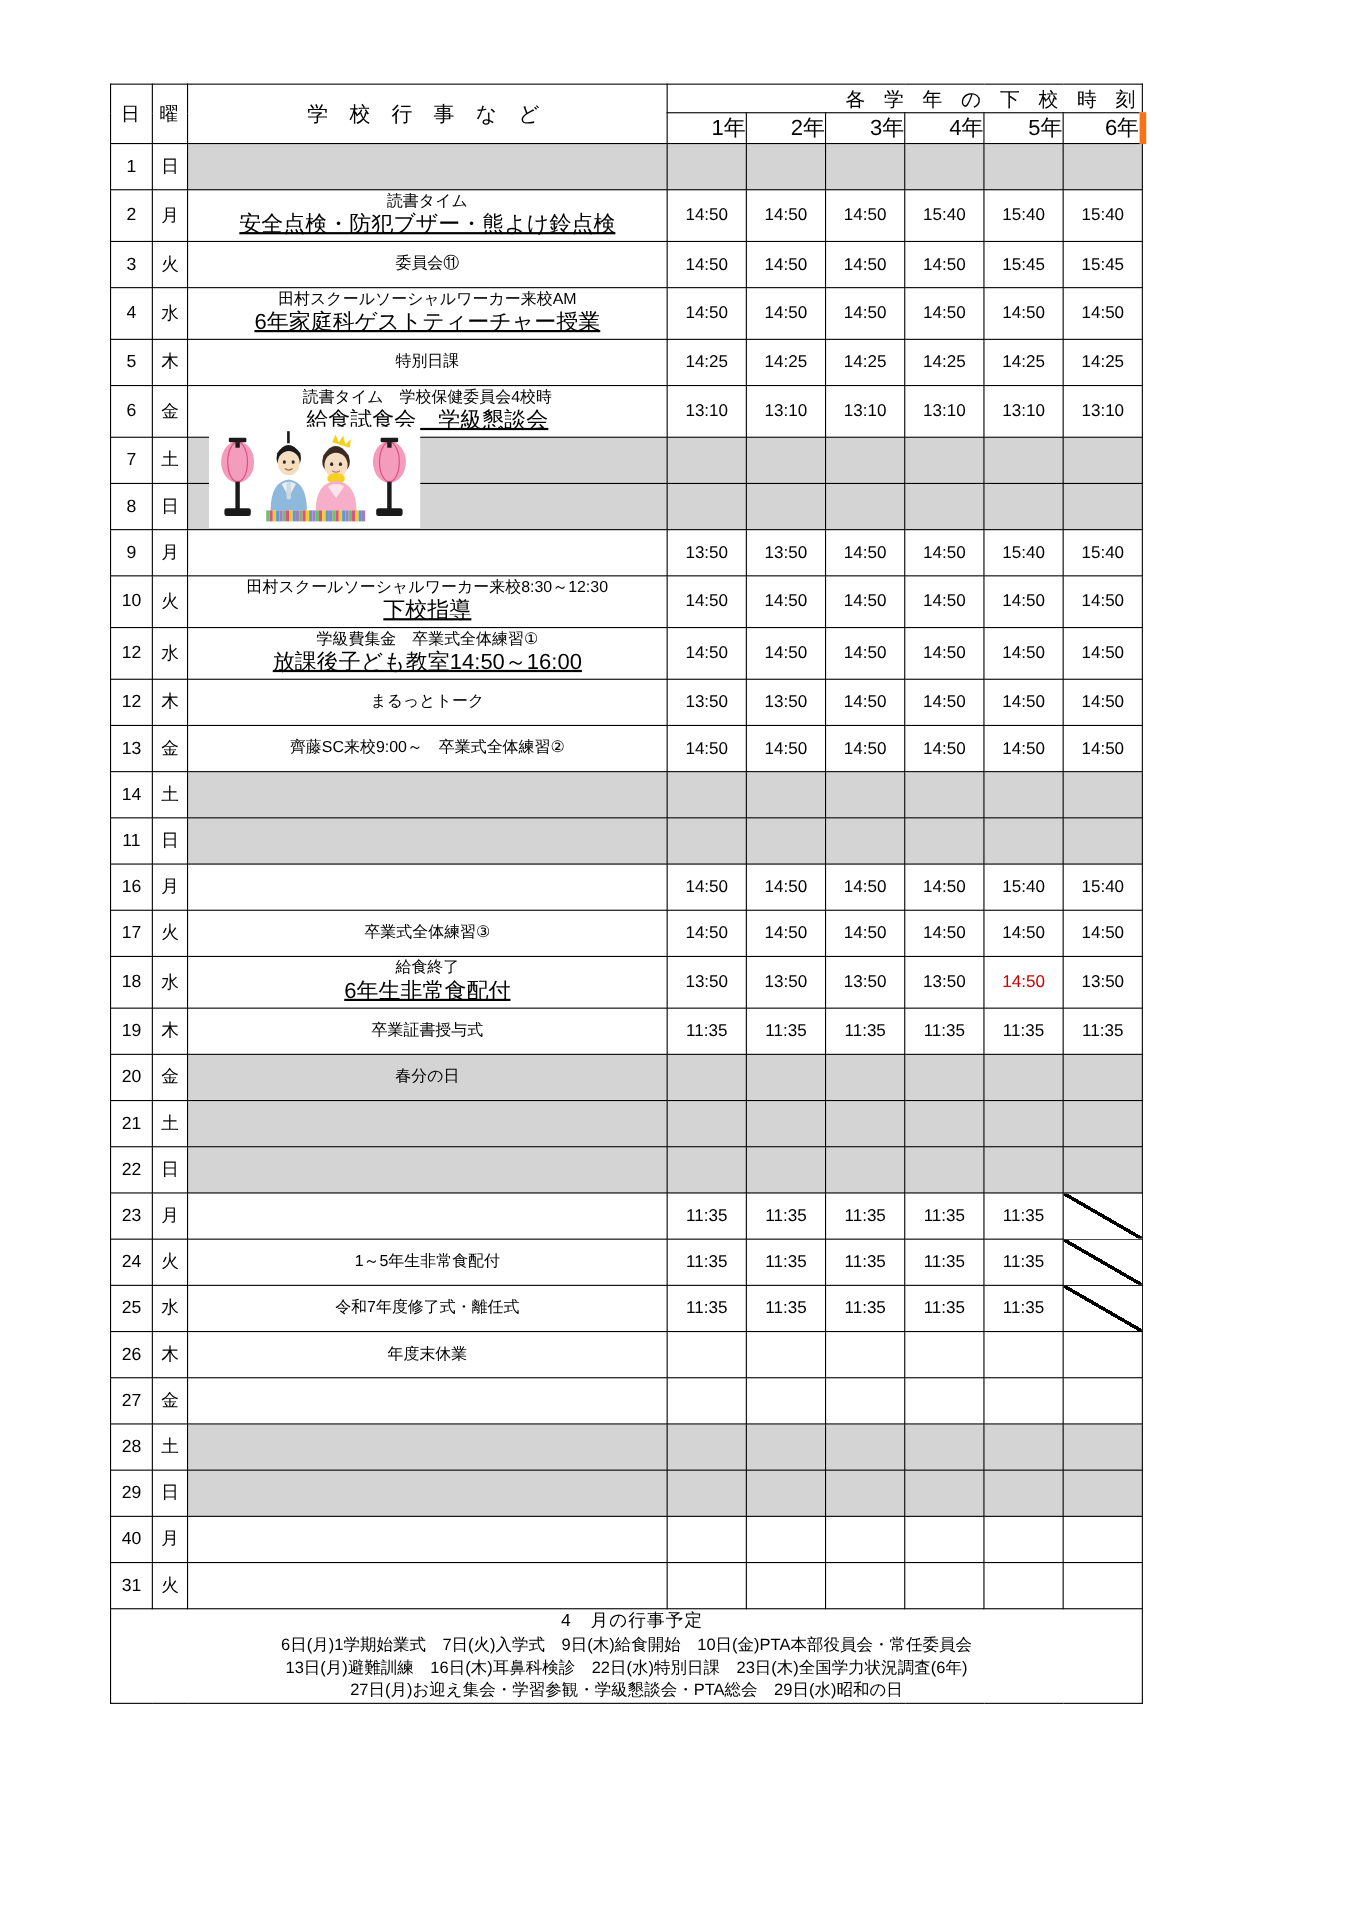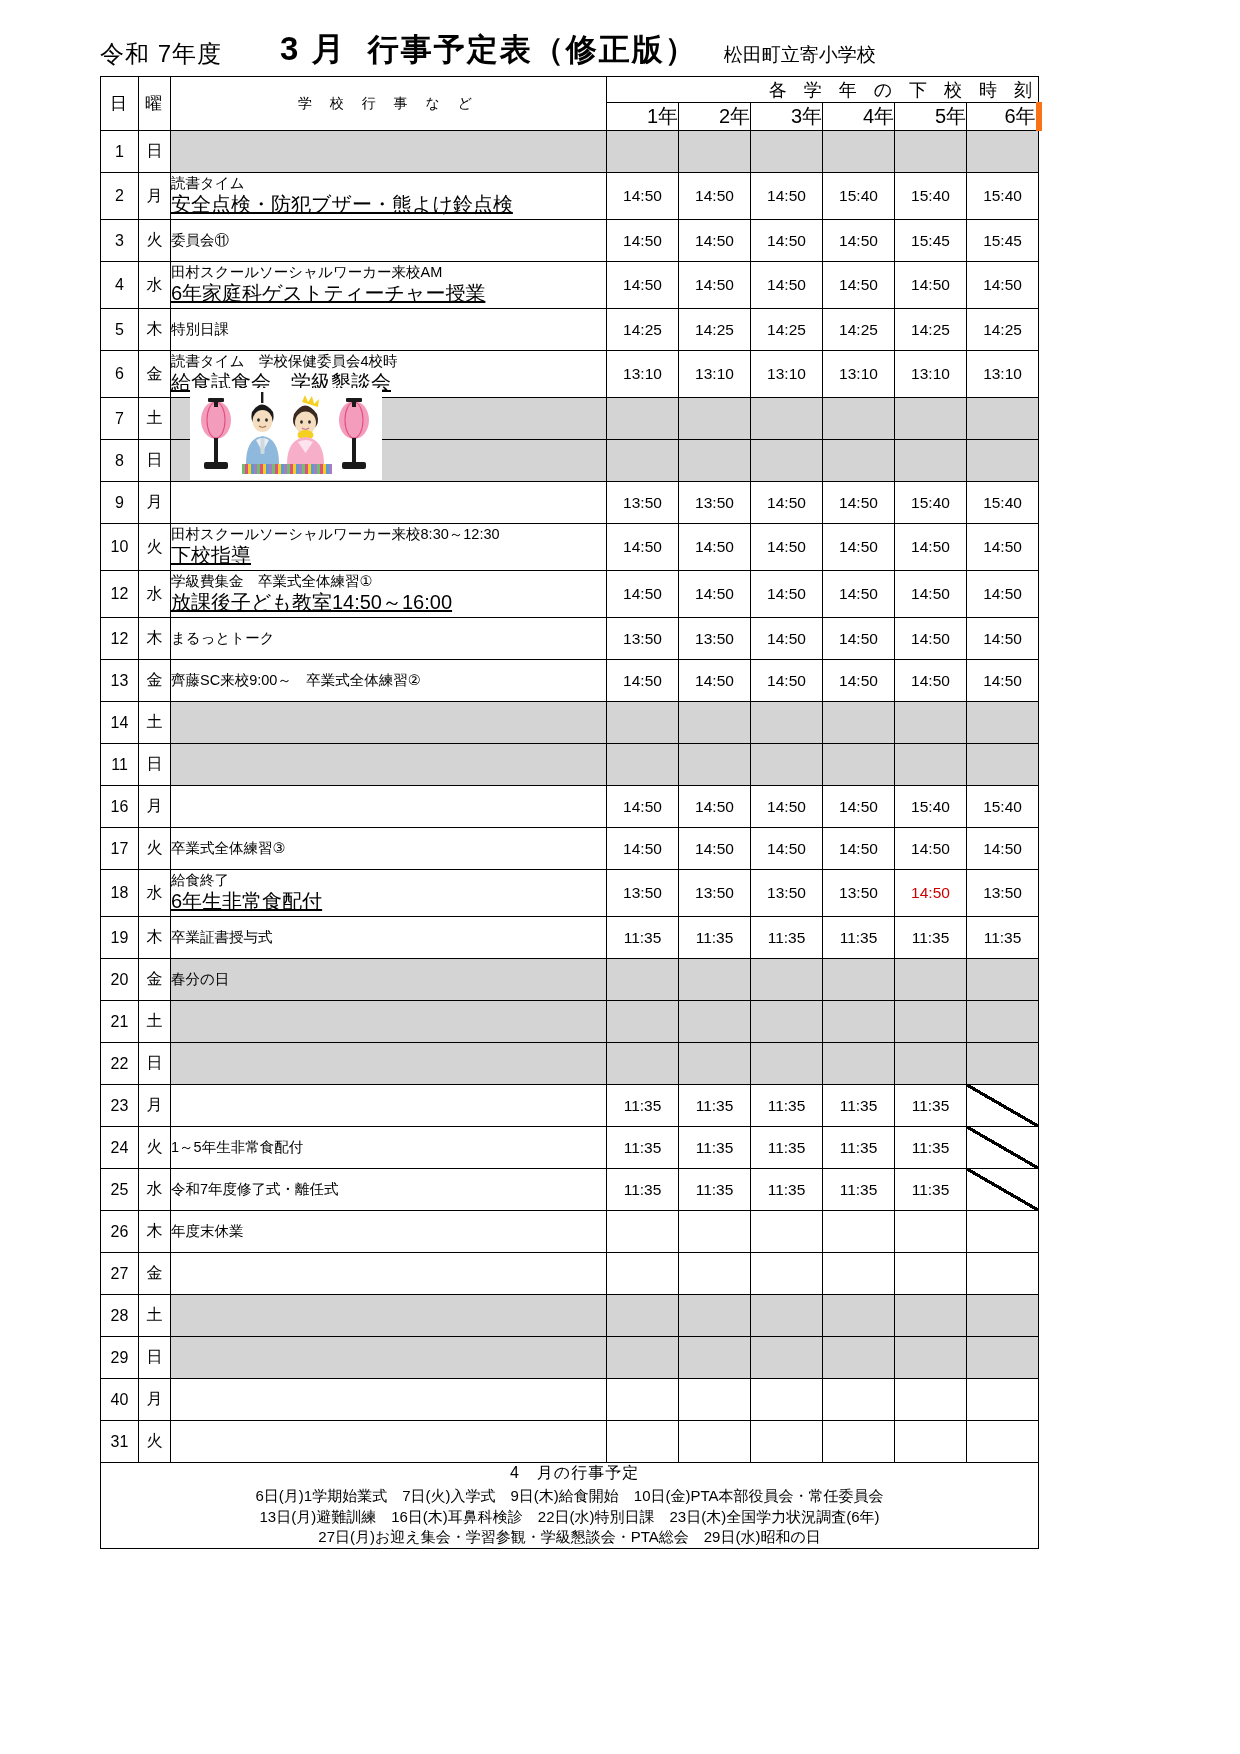--- a/index.html
+++ b/index.html
@@ -70,21 +70,21 @@
   col.c-g{width:72px;}
 
   
   .hd-day,.hd-dow{
     text-align:center;
     font-size:17px;
     letter-spacing:2px;
   }
   .hd-ev{
     text-align:center;
-    font-size:14px;
+    font-size:19px;
     letter-spacing:7px;
   }
   .hd-group{
     text-align:right;
     font-size:18px;
     letter-spacing:6px;
     height:25px;
     border-bottom:1px solid #000;
   }
   .hd-grade{
@@ -100,21 +100,21 @@
   
   td.day{
     text-align:center;
     font-size:16px;
   }
   td.dow{
     text-align:center;
     font-size:16px;
   }
   td.ev{
-    text-align:left;
+    text-align:center;
     padding-left:5px;
     font-size:14.5px;
     line-height:1.28;
   }
   td.ev .l2{font-size:20px;text-decoration:underline;}
   td.tm{
     text-align:center;
     font-size:15.5px;
     border-left:1px dotted #000;
     border-right:1px dotted #000;
@@ -172,27 +172,20 @@
     line-height:1.38;
     letter-spacing:0px;
     white-space:nowrap;
   }
 </style>
 </head>
 <body>
 
 <div class="page">
 
-  <div class="titlebar">
-    <span class="t-era">令和 7年度</span>
-    <span class="t-main">
-      <span class="mon">3 月</span><span>&nbsp;&nbsp;</span><span>行事予定表（修正版）</span>
-    </span>
-    <span class="t-school">松田町立寄小学校</span>
-  </div>
 
   <table class="cal">
     <colgroup>
       <col class="c-day">
         <col class="c-dow">
         <col class="c-ev">
       <col class="c-g">
         <col class="c-g">
         <col class="c-g">
         <col class="c-g">

